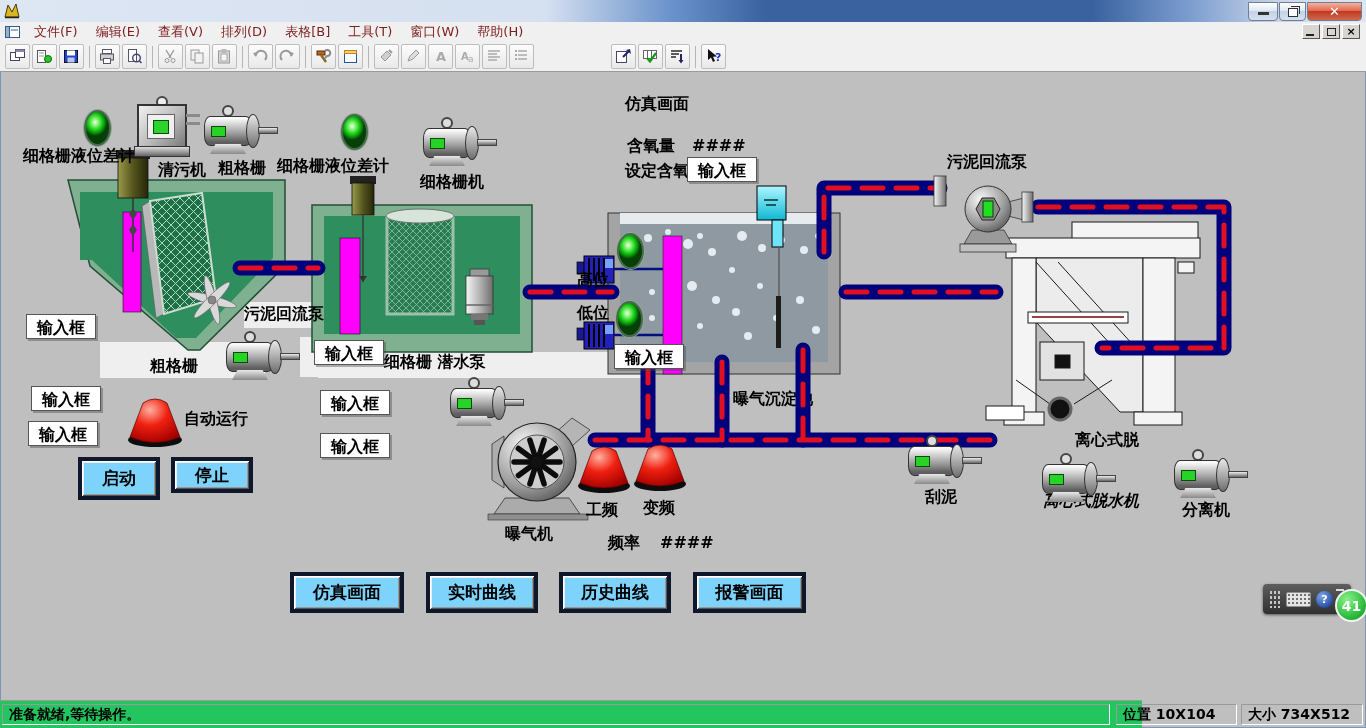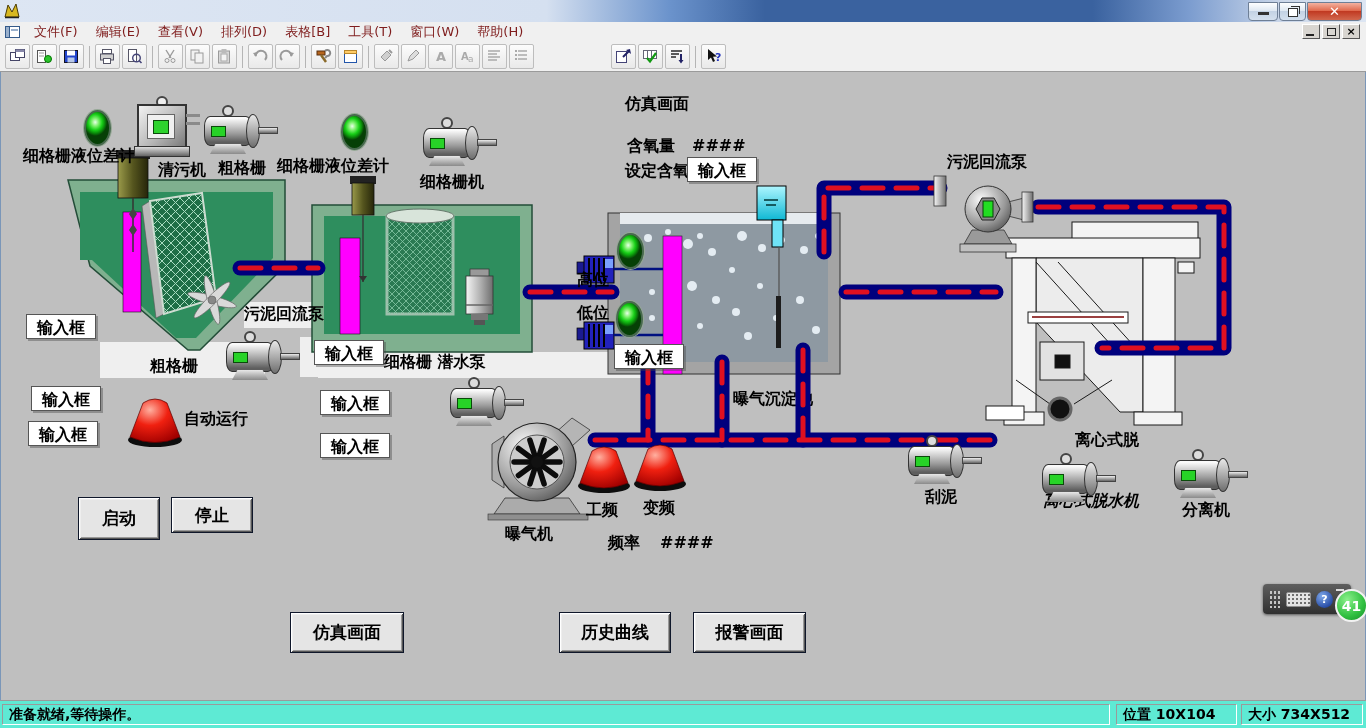--- a/index.html
+++ b/index.html
@@ -29,23 +29,23 @@
   .toolbar{position:absolute;left:0;top:42px;width:1366px;height:30px;background:#f0f0f0;z-index:5;
     border-bottom:1px solid #9a9a9a;display:flex;align-items:center;padding-left:4px;box-sizing:border-box;}
   .tbtn{width:25px;height:25px;margin:0 1px;border:1px solid #bdbdbd;border-radius:2px;
     background:linear-gradient(#fcfcfc,#e9e9e9);display:flex;align-items:center;justify-content:center;box-sizing:border-box;}
   .tsep{width:1px;height:22px;background:#b5b5b5;margin:0 4px;}
   
   .lbl{position:absolute;font:bold 16px "DejaVu Sans",sans-serif;color:#000;white-space:nowrap;z-index:3;}
   .inputbox{position:absolute;width:70px;height:25px;background:#fff;border:1px solid #555;z-index:4;
     box-shadow:2px 2px 0 rgba(70,70,70,.4);font:bold 16px "DejaVu Sans",sans-serif;color:#000;
     text-align:center;line-height:25px;box-sizing:border-box;}
-  .btn3d{position:absolute;background:#e5e5e5;border:1px solid #0f172a;z-index:4;color:#000;
+  .btn3d{position:absolute;background:#7dd3fc;border:4px solid #0f172a;z-index:4;color:#000;
     box-shadow:inset 1px 1px 0 #fff,inset -1px -1px 0 #555,inset 2px 2px 0 #eee,inset -2px -2px 0 #999;
-    font:bold 17px "DejaVu Sans",sans-serif;display:flex;align-items:center;justify-content:center;box-sizing:border-box;margin-top:40px;}
+    font:bold 17px "DejaVu Sans",sans-serif;display:flex;align-items:center;justify-content:center;box-sizing:border-box;}
   .lamp{position:absolute;width:27px;height:36px;border-radius:50%;z-index:3;
     background:radial-gradient(ellipse 55% 45% at 40% 32%,#e8ffe8 0%,#7cf06c 28%,#18cf18 55%,#0a8f0a 75%,#064006 95%);
     border:2px solid #486a4e;box-shadow:0 0 0 1px #95a895;box-sizing:border-box;}
   .motor{position:absolute;width:76px;height:54px;z-index:3;}
   .motor .mb{position:absolute;left:2px;top:12px;width:46px;height:28px;border:1px solid #333;border-radius:6px/10px;
     background:linear-gradient(#fafafa 5%,#d8d8d8 25%,#9a9a9a 60%,#5e5e5e 90%);}
   .motor .mc{position:absolute;left:44px;top:10px;width:12px;height:32px;border:1px solid #333;border-radius:50%;
     background:linear-gradient(#e8e8e8,#6f6f6f);}
   .motor .ms{position:absolute;left:56px;top:23px;width:18px;height:5px;background:linear-gradient(#eee,#666);border:1px solid #444;}
   .motor .mr{position:absolute;left:20px;top:1px;width:8px;height:8px;border:2px solid #444;border-radius:50%;background:#ddd;}
@@ -55,21 +55,21 @@
   .machine{position:absolute;width:58px;height:62px;z-index:3;}
   .machine .hk{position:absolute;left:22px;top:0;width:8px;height:8px;border:2px solid #444;border-radius:50%;background:#eee;}
   .machine .fr{position:absolute;left:3px;top:8px;width:46px;height:42px;border:2px solid #333;
     background:linear-gradient(135deg,#f2f2f2,#b8b8b8 55%,#777);}
   .machine .in{position:absolute;left:13px;top:18px;width:26px;height:23px;background:#f0f0f0;border:1px solid #666;}
   .machine .ld{position:absolute;left:19px;top:24px;width:14px;height:12px;background:#2dd32d;border:1px solid #0a4a0a;}
   .machine .st{position:absolute;left:0;top:50px;width:54px;height:9px;background:linear-gradient(#ddd,#666);border:1px solid #333;}
   .eqcon{position:absolute;left:186px;top:114px;width:14px;height:11px;z-index:3;
     border-top:3px solid #8a8a8a;border-bottom:3px solid #8a8a8a;box-sizing:border-box;}
   
-  .statusbar{position:absolute;left:0;top:700px;width:1366px;height:28px;background:#5eead4;z-index:5;border-top:1px solid #9a9a9a;}
+  .statusbar{position:absolute;left:0;top:700px;width:1142px;height:28px;background:#22c55e;z-index:5;border-top:1px solid #9a9a9a;}
   .scell{position:absolute;top:3px;height:21px;border:1px solid;border-color:#9a9a9a #fff #fff #9a9a9a;
     font:bold 14px "DejaVu Sans",sans-serif;line-height:19px;padding:0 6px;color:#000;box-sizing:border-box;white-space:nowrap;overflow:hidden;}
   
   .tray{position:absolute;left:1263px;top:584px;width:88px;height:30px;z-index:6;border-radius:4px;
     background:linear-gradient(#5e5e5e,#303030);box-shadow:0 1px 3px rgba(0,0,0,.55);
     display:flex;align-items:center;gap:5px;padding:0 6px;box-sizing:border-box;}
   .tray .grip{width:12px;height:18px;background-image:radial-gradient(#c4c4c4 1px,transparent 1.5px);background-size:4px 5px;}
   .tray .kbd{width:23px;height:13px;background-color:#e4e4e4;border:1px solid #909090;border-radius:2px;
     background-image:radial-gradient(#707070 .8px,transparent 1px);background-size:4px 4px;}
   .tray .hlp{width:17px;height:17px;border-radius:50%;text-align:center;color:#fff;
@@ -636,20 +636,21 @@
       <div class="mb"></div>
       <div class="mc"></div>
       <div class="ms"></div>
       <div class="mf"></div>
       <div class="ml"></div>
     </div>
 
   <div class="btn3d" style="left:78px;top:457px;width:82px;height:43px;">启动</div>
   <div class="btn3d" style="left:171px;top:457px;width:82px;height:36px;">停止</div>
   <div class="btn3d" style="left:290px;top:572px;width:114px;height:41px;">仿真画面</div>
+  <div class="btn3d" style="left:426px;top:572px;width:112px;height:41px;">实时曲线</div>
   <div class="btn3d" style="left:559px;top:572px;width:112px;height:41px;">历史曲线</div>
   <div class="btn3d" style="left:693px;top:572px;width:113px;height:41px;">报警画面</div>
 
   <div class="statusbar">
     <div class="scell" style="left:2px;width:1108px;">准备就绪,等待操作。</div>
     <div class="scell" style="left:1116px;width:121px;">位置 10X104</div>
     <div class="scell" style="left:1241px;width:122px;">大小 734X512</div>
   </div>
 
   <div class="tray">

